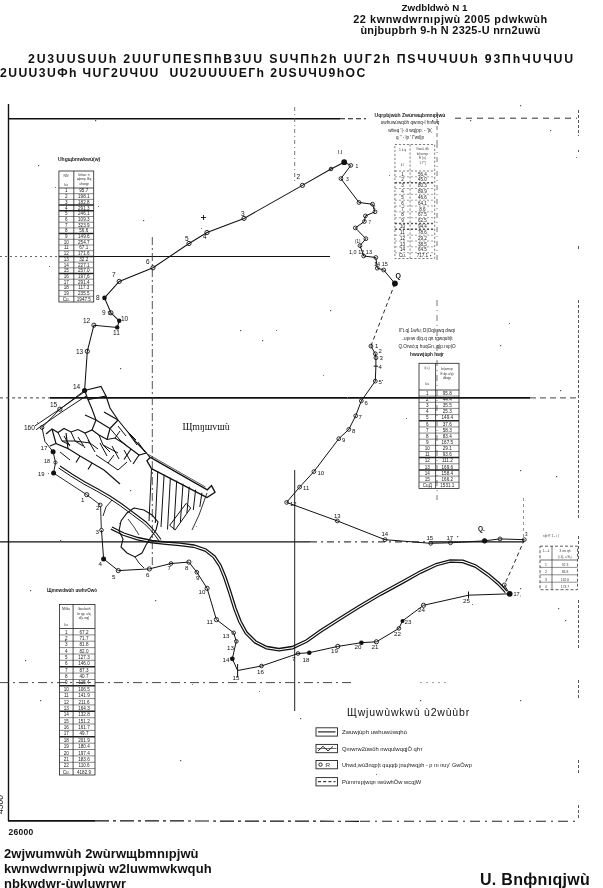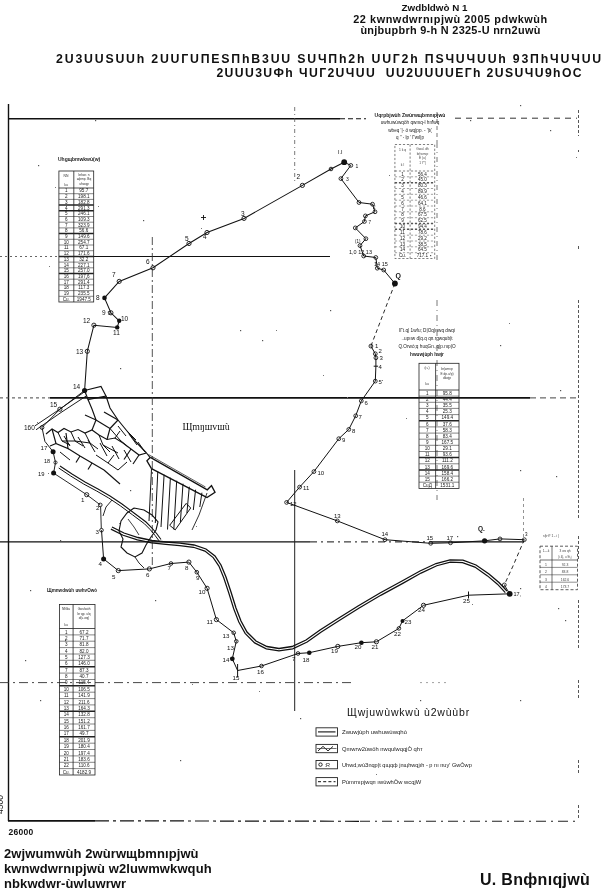--- a/index.html
+++ b/index.html
@@ -618,15 +618,15 @@
 <text x="342.0" y="734.2" font-family="Liberation Sans, sans-serif" font-size="6.0" fill="#222" text-anchor="start" font-weight="normal">Zwuwjùph  uwhuwùwqhò</text>
 <text x="342.0" y="750.8" font-family="Liberation Sans, sans-serif" font-size="5.8" fill="#222" text-anchor="start" font-weight="normal">Qmwrw2ùwöh  nwqulwqqjÒ  qhт</text>
 <text x="342.0" y="766.9" font-family="Liberation Sans, sans-serif" font-size="5.6" fill="#222" text-anchor="start" font-weight="normal">Uhwd,wùЗnqp|t  qщqф  jnщhwqjıh - p  nı  nuy'  GwÒwp</text>
 <text x="342.0" y="784.0" font-family="Liberation Sans, sans-serif" font-size="5.8" fill="#222" text-anchor="start" font-weight="normal">Pùmrnıpjwqп  ıwùwhÒw  wcqjW</text>
 <text x="2.5" y="814.0" font-family="Liberation Sans, sans-serif" font-size="8.5" fill="#222" text-anchor="start" font-weight="normal" transform="rotate(-90 2.5 814.0)">4500</text>
 <text x="8.5" y="834.5" font-family="Liberation Sans, sans-serif" font-size="8.5" fill="#111" text-anchor="start" font-weight="bold" letter-spacing="0.3">26000</text>
 </svg>
 <div class="hdr" style="left:133px;top:2px;width:603px;text-align:center;font-size:9.8px">Zwdbldwò N 1</div>
 <div class="hdr" style="left:149px;top:12.5px;width:603px;text-align:center;font-size:10.9px;letter-spacing:0.55px">22 kwnwdwrnıpjwù 2005 pdwkwùh</div>
 <div class="hdr" style="left:149px;top:24px;width:603px;text-align:center;font-size:10.9px;letter-spacing:0.3px">ùnjbupbrh 9-h N 2325-U nrn2uwù</div>
-<div class="hdr" style="left:0;top:52px;width:603px;text-align:right;font-size:12.3px;letter-spacing:1.8px">2U3UUSUUh 2UUГUПESПhB3UU SUЧПh2h UUГ2h ПSЧUЧUUh 93ПhЧUЧUU</div>
-<div class="hdr" style="left:0;top:66px;width:583px;text-align:right;font-size:12.2px;letter-spacing:1.4px">2UUU3UФh ЧUГ2UЧUU&nbsp;&nbsp;UU2UUUUEГh 2USUЧU9hОC</div>
+<div class="hdr" style="left:0;top:52px;width:603px;text-align:center;font-size:12.3px;letter-spacing:1.8px">2U3UUSUUh 2UUГUПESПhB3UU SUЧПh2h UUГ2h ПSЧUЧUUh 93ПhЧUЧUU</div>
+<div class="hdr" style="left:0;top:66px;width:583px;text-align:left;font-size:12.2px;letter-spacing:1.4px">2UUU3UФh ЧUГ2UЧUU&nbsp;&nbsp;UU2UUUUEГh 2USUЧU9hОC</div>
 <div class="hdr" style="left:4px;top:846px;font-size:13px;line-height:15px;letter-spacing:0.1px">2wjwumwùh 2wùrwщbmnıpjwù<br>kwnwdwrnıpjwù w2luwmwkwquh<br>ŋbkwdwr-ùwluwrwr</div>
 <div class="hdr" style="left:480px;top:871px;font-size:16px;letter-spacing:0.3px">U. Bnфnıqjwù</div>
 </body></html>

